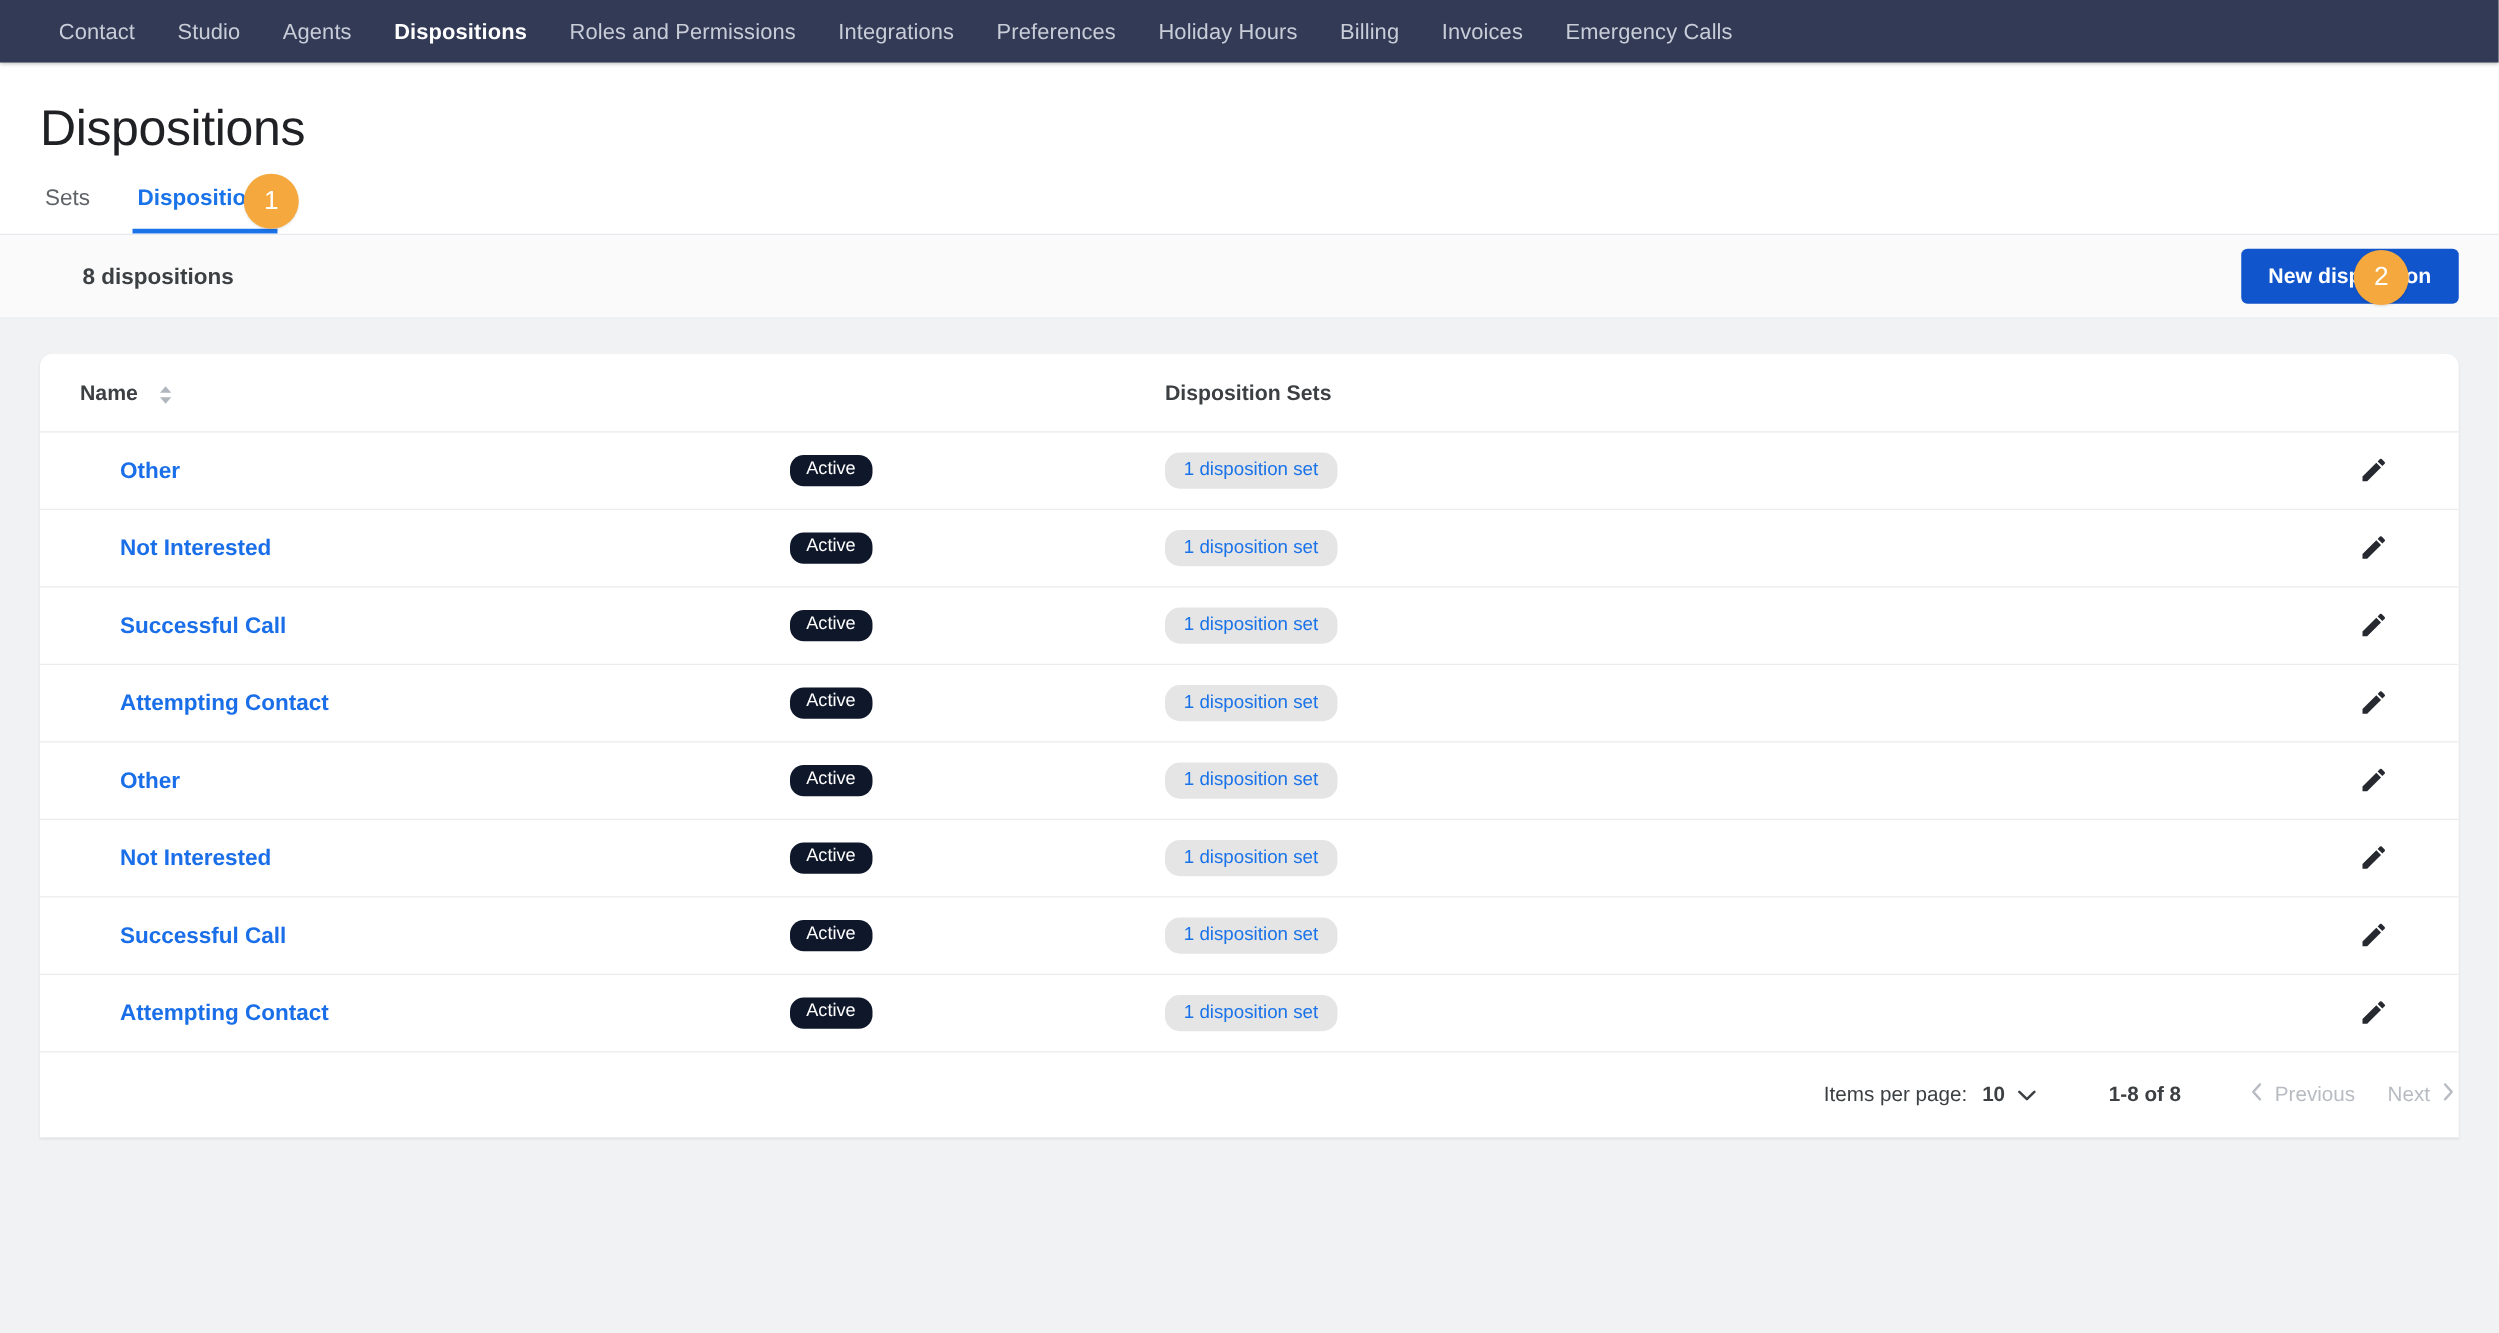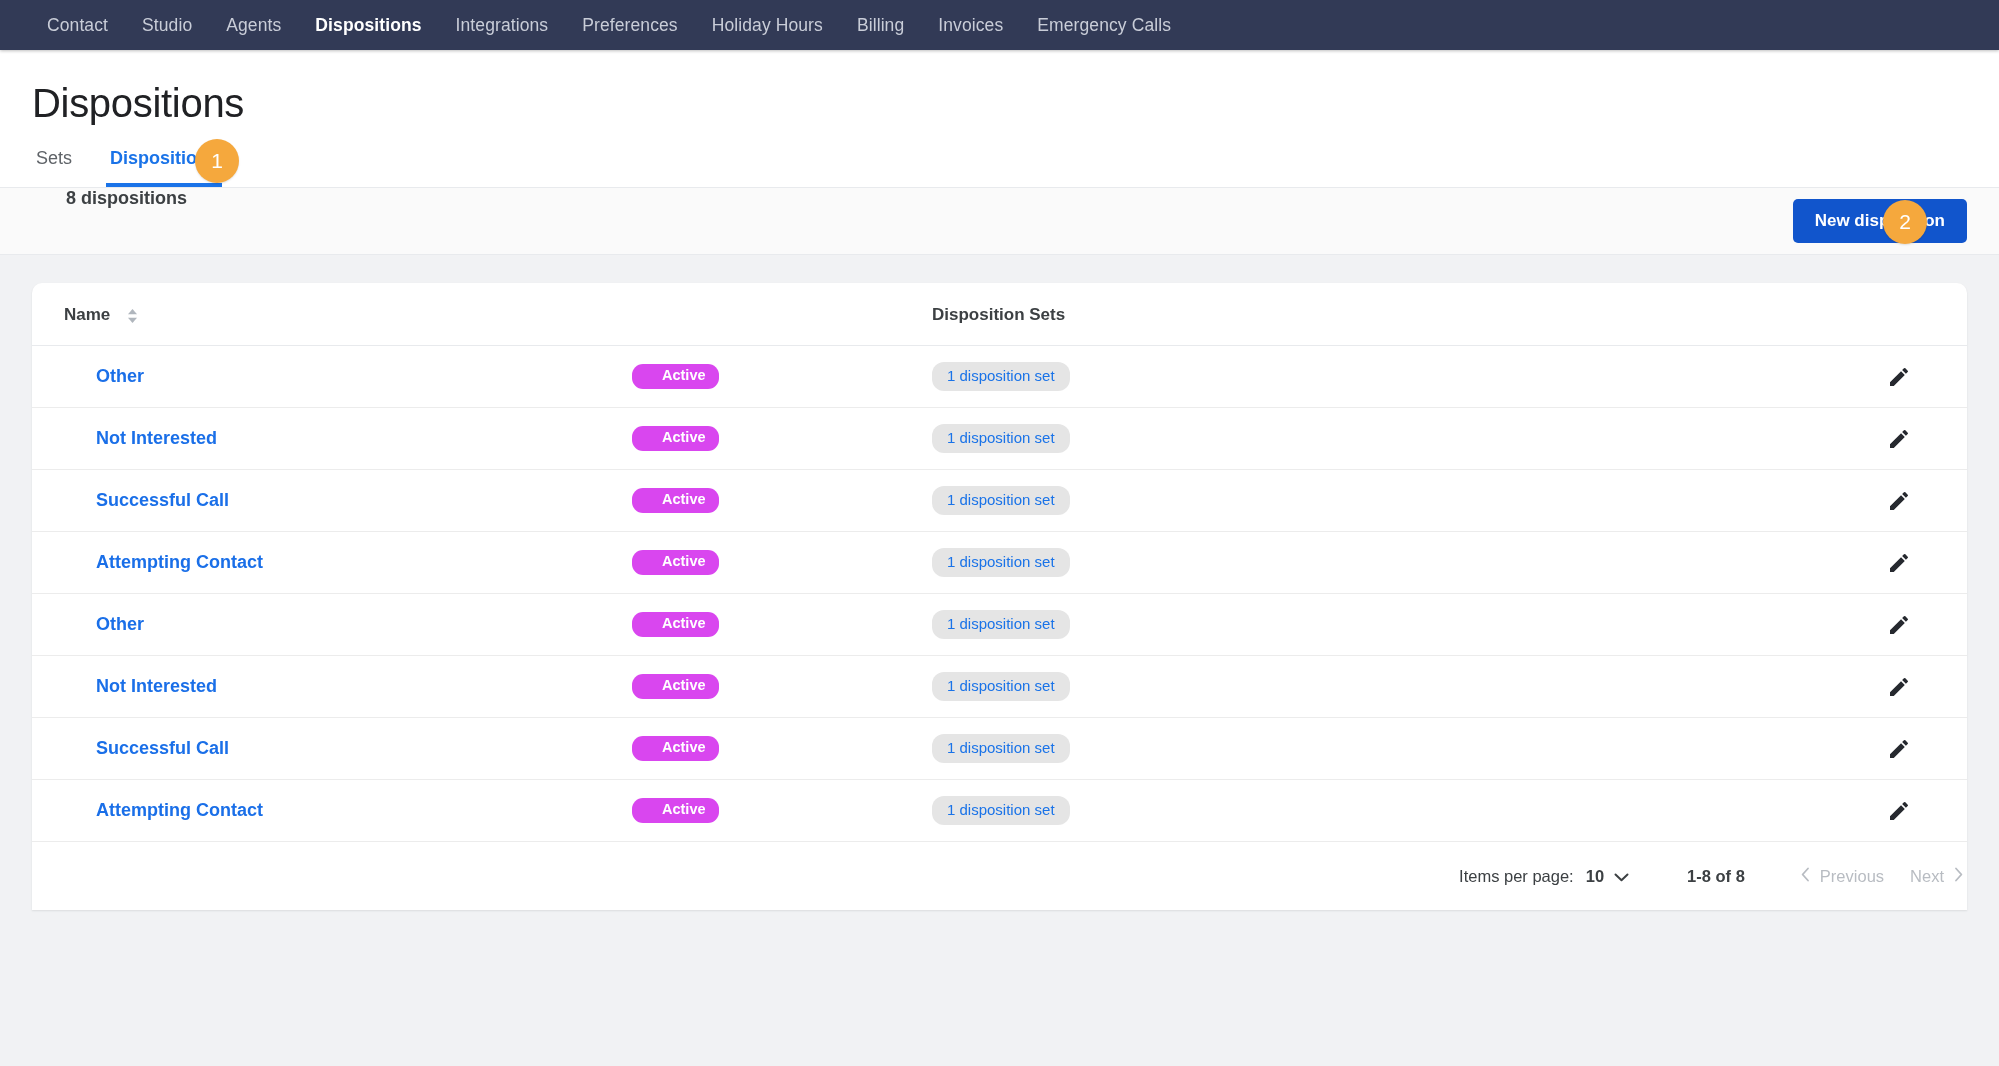--- a/index.html
+++ b/index.html
@@ -97,20 +97,21 @@
   #bubble-1 { left: 195px; top: 139px; }
   #bubble-2 { left: 1883px; top: 200px; }
 
   
   .toolbar {
     height: 68px;
     background: #fafafa;
     border-top: 1px solid #e8eaed;
     border-bottom: 1px solid #e8eaed;
     display: flex;
+    align-items: center;
     justify-content: space-between;
     padding: 0 32px 0 66px;
     position: relative;
   }
   .count-label {
     font-size: 18px;
     font-weight: bold;
     color: #3c4043;
   }
   .toolbar-right {
@@ -196,26 +197,26 @@
 
   .cell-name {
     padding-left: 32px;
     font-size: 18px;
     font-weight: bold;
     color: #1a6fe8;
     cursor: pointer;
   }
   .badge-active {
     display: inline-block;
-    background: #d946ef;
+    background: #0f172a;
     color: #ffffff;
     font-size: 14.5px;
-    font-weight: bold;
+    font-weight: normal;
     border-radius: 11px;
-    padding: 4px 13px 5px 30px;
+    padding: 4px 13px 5px 13px;
     line-height: 1.1;
   }
   .chip-sets {
     display: inline-block;
     background: #e5e5e5;
     color: #1a73e8;
     font-size: 15px;
     border-radius: 12px;
     padding: 6px 15px 7px 15px;
     line-height: 1.1;
@@ -264,20 +265,21 @@
   .pg-btn:last-child { margin-right: 0; }
 </style>
 </head>
 <body>
 
 <nav class="topnav">
   <div class="nav-item">Contact</div>
   <div class="nav-item">Studio</div>
   <div class="nav-item">Agents</div>
   <div class="nav-item active">Dispositions</div>
+  <div class="nav-item">Roles and Permissions</div>
   <div class="nav-item">Integrations</div>
   <div class="nav-item">Preferences</div>
   <div class="nav-item">Holiday Hours</div>
   <div class="nav-item">Billing</div>
   <div class="nav-item">Invoices</div>
   <div class="nav-item">Emergency Calls</div>
 </nav>
 
 <div class="page-head">
   <h1 class="page-title">Dispositions</h1>

